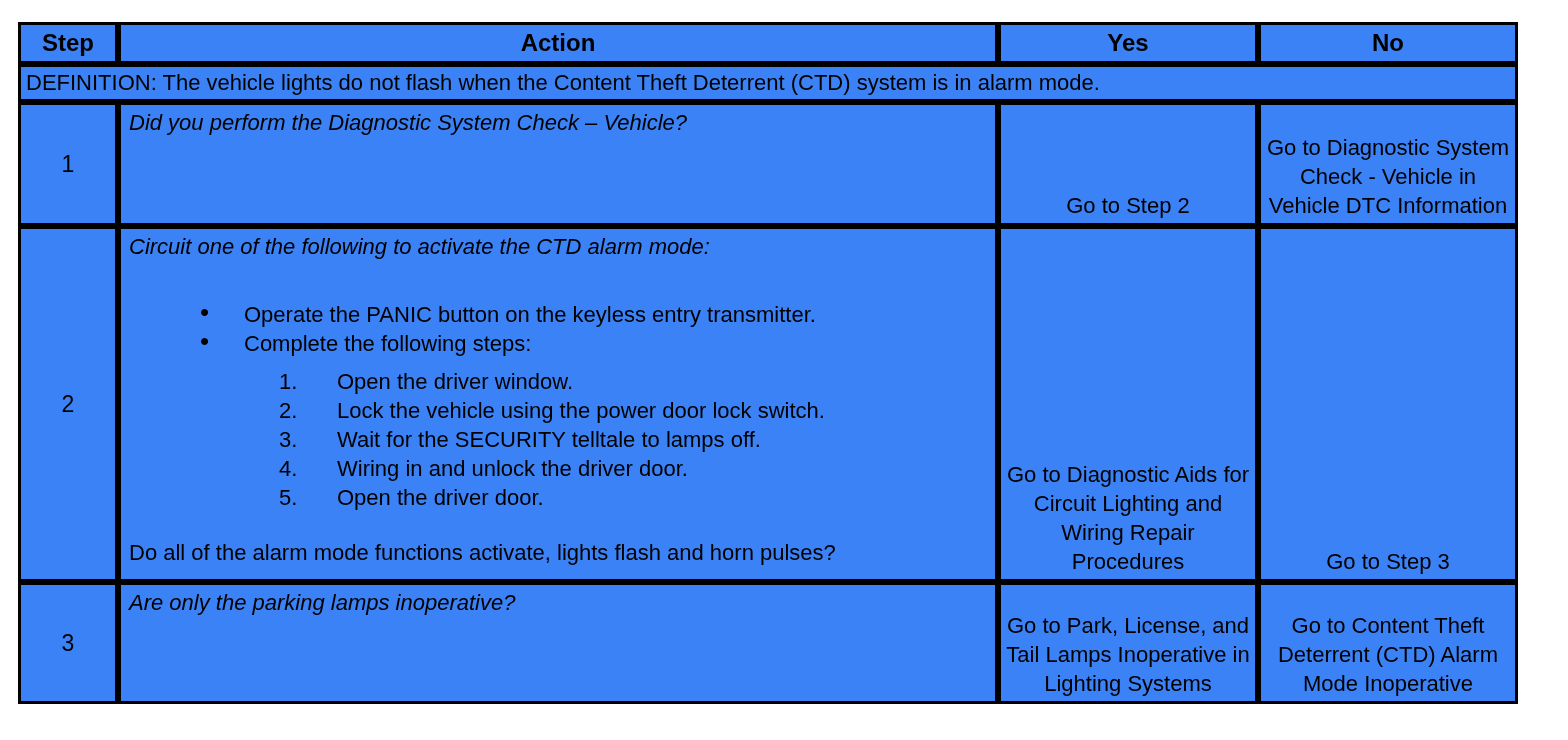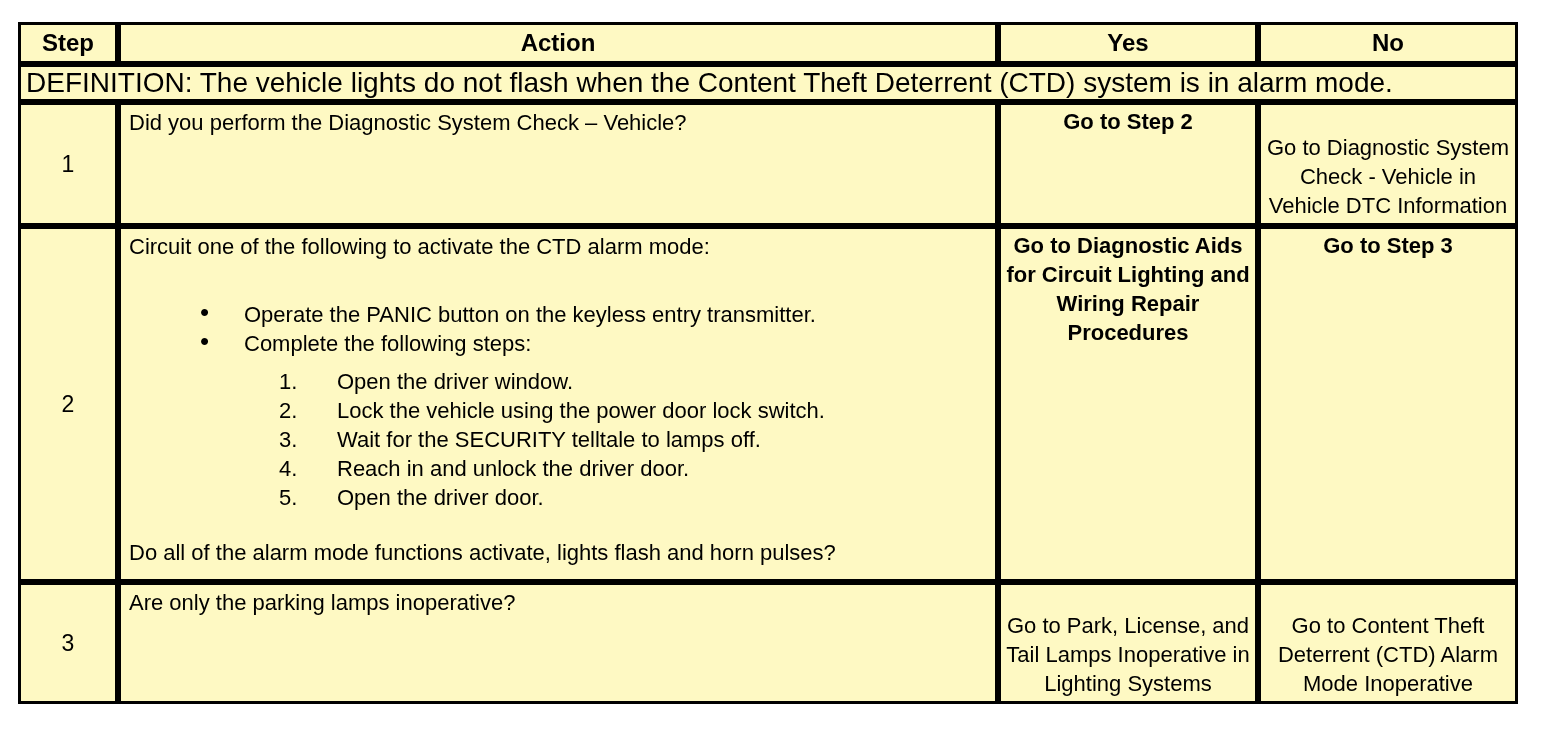--- a/index.html
+++ b/index.html
@@ -37,21 +37,21 @@
     vertical-align: top;
     padding: 0;
     background: #ffffff;
   }
 
   
   .cell {
     position: relative;
     border: 3px solid #000000;
     box-sizing: border-box;
-    background: #fef9c3;
+    background: #3b82f6;
   }
 
   
   .hdr {
     height: 42px;
     text-align: center;
     font-weight: bold;
     font-size: 24px;
     line-height: 36px;
   }
@@ -79,21 +79,21 @@
     width: 100%;
   }
 
   
   .action {
     font-size: 22px;
     line-height: 29px;
     padding: 3px 6px 4px 8px;
     text-align: left;
   }
-  .action .lead { display: block; }
+  .action .lead { display: block; font-style: italic; }
 
   .bullets {
     list-style: none;
     margin: 9px;
     padding: 0;
   }
   .bullets > li {
     position: relative;
     padding-left: 106px;
     margin: 0;
@@ -138,21 +138,21 @@
     line-height: 29px;
     text-align: center;
     padding: 2px 4px 3px 4px;
   }
   .answer .inner {
     display: flex;
     flex-direction: column;
     height: 100%;
     width: 100%;
   }
-  .answer .inner.bottom { justify-content: flex-start; font-weight: bold; }
+  .answer .inner.bottom { justify-content: flex-end; }
   .answer .inner.top    { justify-content: flex-end; }
   .answer .txt { display: block; }
 </style>
 </head>
 <body>
 
 <div id="page">
 
   <table class="diag-table">
     <colgroup>
@@ -181,21 +181,21 @@
         </td>
         <td>
           <div class="cell hdr">
             <span class="lbl">No</span>
           </div>
         </td>
       </tr>
 
       <tr class="defrow">
         <td colspan="4">
-          <div class="cell" style="height:38px; font-size:28px; line-height:32px; padding-left:5px; text-align:left;">
+          <div class="cell" style="height:38px; font-size:22px; line-height:32px; padding-left:5px; text-align:left;">
             <span>DEFINITION: The vehicle lights do not flash when the Content Theft Deterrent (CTD) system is in alarm mode.</span>
           </div>
         </td>
       </tr>
 
       <tr>
         <td>
           <div class="cell stepnum" style="height:124px;">
             <div class="inner">
               <span>1</span>
@@ -251,21 +251,21 @@
               <li>
                 <span class="num">2.</span>
                 <span>Lock the vehicle using the power door lock switch.</span>
               </li>
               <li>
                 <span class="num">3.</span>
                 <span>Wait for the SECURITY telltale to lamps off.</span>
               </li>
               <li>
                 <span class="num">4.</span>
-                <span>Reach in and unlock the driver door.</span>
+                <span>Wiring in and unlock the driver door.</span>
               </li>
               <li>
                 <span class="num">5.</span>
                 <span>Open the driver door.</span>
               </li>
             </ol>
             <div class="spacer-sm"></div>
             <span class="tail">Do all of the alarm mode functions activate, lights flash and horn pulses?</span>
           </div>
         </td>

